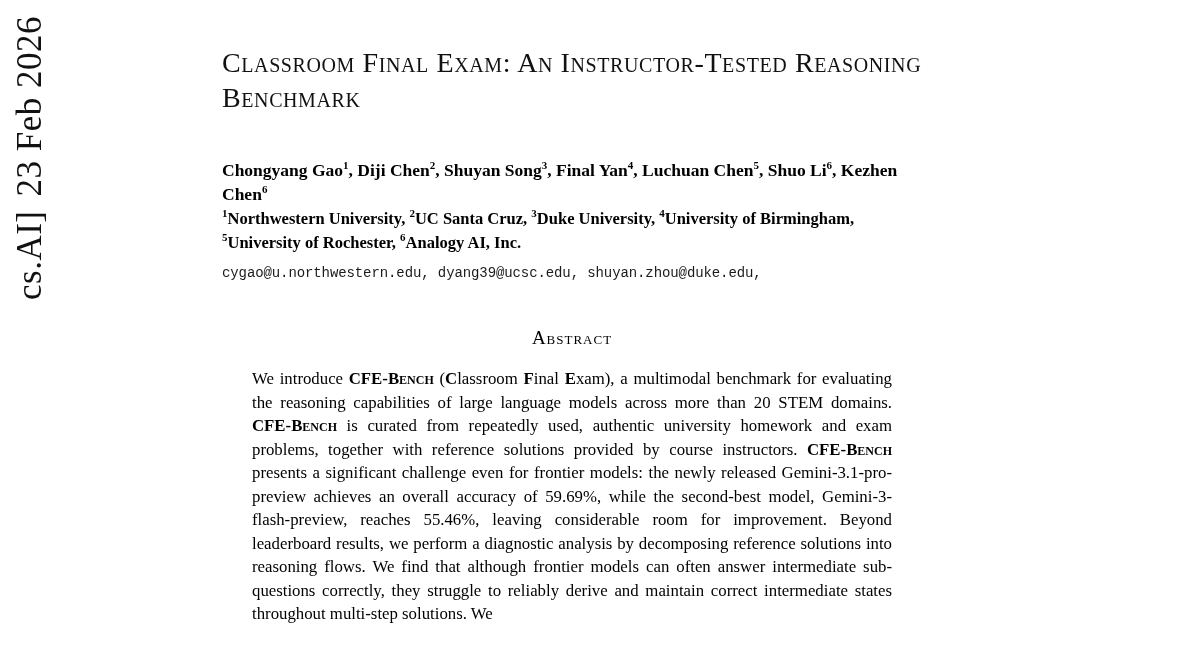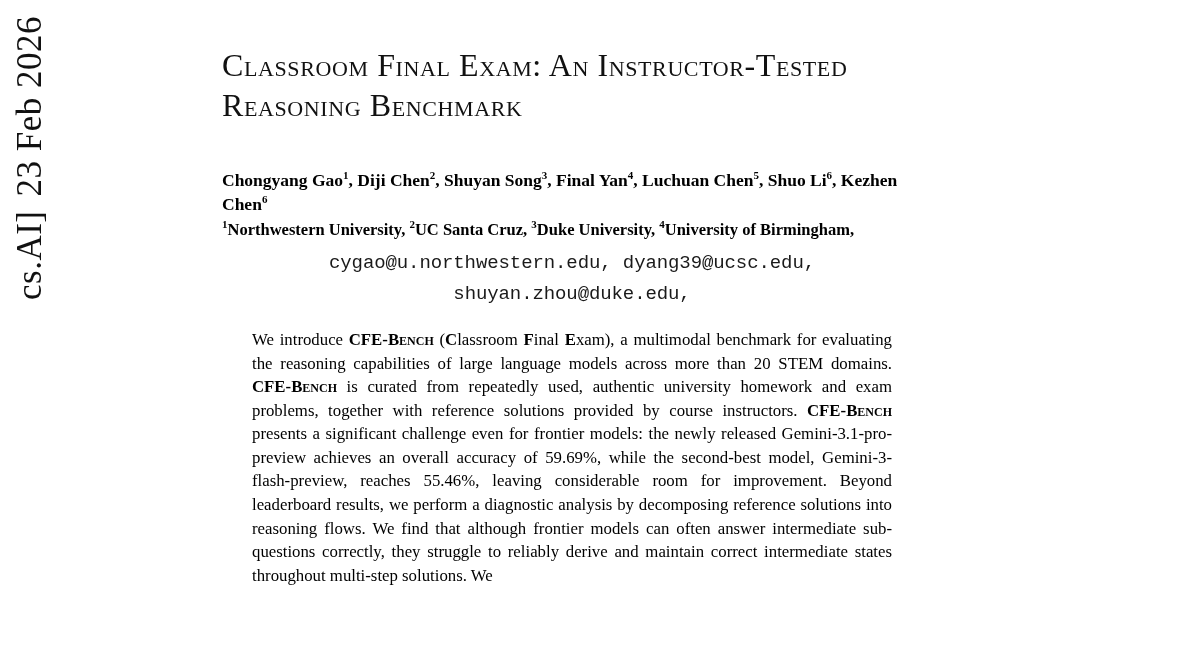--- a/index.html
+++ b/index.html
@@ -35,21 +35,21 @@
   
   #page {
     position: absolute;
     left: 222px;
     top: 0;
     width: 700px;
     height: 648px;
   }
 
   #paper-title {
-    font-size: 32px;
+    font-size: 28px;
     line-height: 1.26;
     font-variant: small-caps;
     letter-spacing: 0.6px;
     margin: 45px 0 0 0;
     font-weight: normal;
     color: #111;
   }
 
   #authors {
     margin-top: 42px;
@@ -62,25 +62,24 @@
   .affil-line {
     font-size: 16.5px;
     line-height: 1.42;
     font-weight: bold;
   }
   .affil-line sup { font-size: 11px; }
 
   #emails {
     margin-top: 8px;
     font-family: "Liberation Mono", monospace;
-    font-size: 19px;
+    font-size: 14px;
     line-height: 1.63;
     letter-spacing: -0.1px;
     color: #1a1a1a;
-    text-align: center;
   }
 
   #abstract-heading {
     margin-top: 42px;
     text-align: center;
     font-variant: small-caps;
     font-size: 19px;
     letter-spacing: 1px;
   }
 
@@ -102,21 +101,23 @@
   <span>cs.AI]</span><span class="stamp-gap"></span><span>23 Feb 2026</span>
 </div>
 
 <div id="page">
 
   <h1 id="paper-title">Classroom Final Exam: An Instructor-Tested Reasoning Benchmark</h1>
 
   <div id="authors"><strong>Chongyang Gao</strong><sup>1</sup>, <strong>Diji Chen</strong><sup>2</sup>, <strong>Shuyan Song</strong><sup>3</sup>, <strong>Final Yan</strong><sup>4</sup>, <strong>Luchuan Chen</strong><sup>5</sup>, <strong>Shuo Li</strong><sup>6</sup>, <strong>Kezhen Chen</strong><sup>6</sup></div>
 
   <div class="affil-line"><sup>1</sup>Northwestern University, <sup>2</sup>UC Santa Cruz, <sup>3</sup>Duke University, <sup>4</sup>University of Birmingham,</div>
+  <div class="affil-line"><sup>5</sup>University of Rochester, <sup>6</sup>Analogy AI, Inc.</div>
 
   <div id="emails">
     <div>cygao@u.northwestern.edu, dyang39@ucsc.edu, shuyan.zhou@duke.edu,</div>
   </div>
 
+  <div id="abstract-heading">Abstract</div>
 
   <div id="abstract-body">We introduce <span class="sc">CFE-Bench</span> (<strong>C</strong>lassroom <strong>F</strong>inal <strong>E</strong>xam), a multimodal benchmark for evaluating the reasoning capabilities of large language models across more than 20 STEM domains. <span class="sc">CFE-Bench</span> is curated from repeatedly used, authentic university homework and exam problems, together with reference solutions provided by course instructors. <span class="sc">CFE-Bench</span> presents a significant challenge even for frontier models: the newly released Gemini-3.1-pro-preview achieves an overall accuracy of 59.69%, while the second-best model, Gemini-3-flash-preview, reaches 55.46%, leaving considerable room for improvement. Beyond leaderboard results, we perform a diagnostic analysis by decomposing reference solutions into reasoning flows. We find that although frontier models can often answer intermediate sub-questions correctly, they struggle to reliably derive and maintain correct intermediate states throughout multi-step solutions. We</div>
 
 </div>
 
 </body></html>

